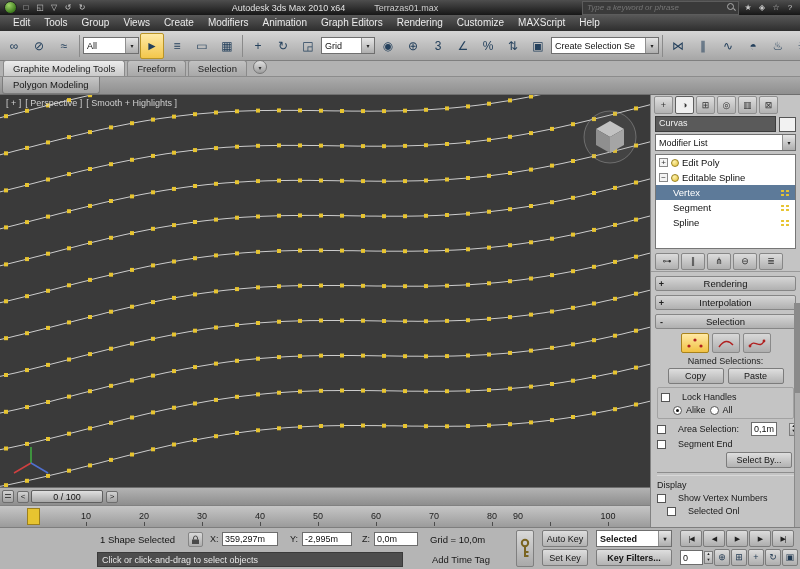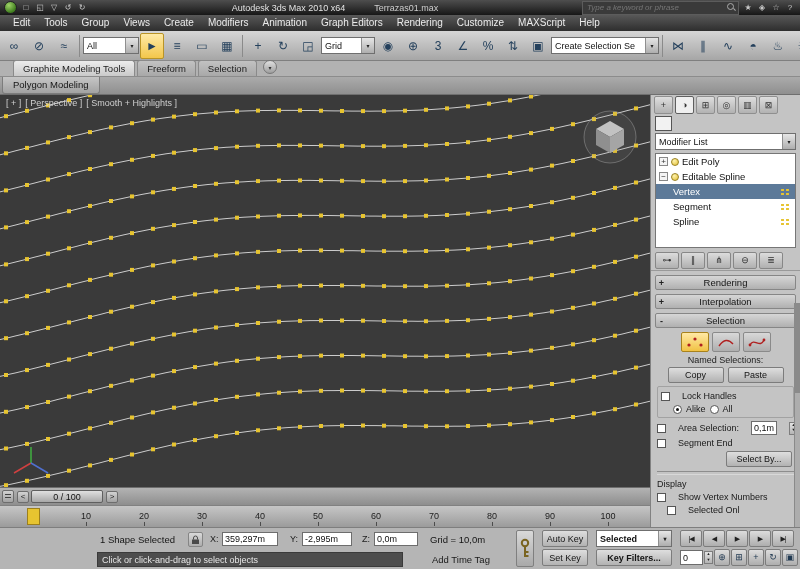--- a/index.html
+++ b/index.html
@@ -32,21 +32,21 @@
   .tbtn{width:22px;height:24px;border:1px solid transparent;border-radius:2px;display:flex;align-items:center;justify-content:center;flex:none;}
   .tbtn .glyph{font-size:12px;color:#24405c;}
   .tbtn.active{background:linear-gradient(#ffeaa6,#f3c64b);border-color:#b99427;}
   .tsep{width:1px;height:22px;background:#8a8a8a;margin:0 2px;flex:none;}
   .combo{background:#fff;border:1px solid #6f6f6f;height:17px;display:flex;align-items:center;font-size:9px;box-sizing:border-box;flex:none;}
   .combo .val{flex:1;padding:0 3px;white-space:nowrap;overflow:hidden;color:#111;}
   .combo .arr{width:12px;align-self:stretch;background:linear-gradient(#e6e6e6,#aeaeae);border-left:1px solid #8f8f8f;display:flex;align-items:center;justify-content:center;font-size:6px;color:#222;}
   .w56{width:56px;}.w54{width:54px;}.w108{width:108px;}
 
   
-  .ribbontabs{position:absolute;left:0;top:61px;width:800px;height:16px;background:#b2b2b2;border-bottom:1px solid #8c8c8c;display:flex;align-items:flex-end;padding-left:13px;box-sizing:border-box;}
+  .ribbontabs{position:absolute;left:0;top:61px;width:800px;height:16px;background:#b2b2b2;border-bottom:1px solid #8c8c8c;display:flex;align-items:flex-end;padding-left:3px;box-sizing:border-box;}
   #ribbon-tabs{display:flex;gap:2px;align-items:flex-end;}
   .rtab{height:15px;line-height:15px;padding:0 9px;font-size:9.5px;background:linear-gradient(#c2c2c2,#a8a8a8);border:1px solid #8a8a8a;border-bottom:none;border-radius:3px 3px 0 0;color:#1c1c1c;white-space:nowrap;}
   .rtab.active{background:linear-gradient(#ececec,#cacaca);}
   .ribbon-toggle{width:12px;height:12px;border-radius:50%;background:linear-gradient(#e0e0e0,#9e9e9e);border:1px solid #777;margin:0 0 2px 6px;display:flex;align-items:center;justify-content:center;font-size:6px;color:#333;}
   .ribbonpanel{position:absolute;left:0;top:77px;width:800px;height:18px;background:linear-gradient(#ababab,#8f8f8f);border-bottom:1px solid #6f6f6f;display:flex;box-sizing:border-box;}
   .paneltab{margin-left:2px;height:17px;line-height:16px;padding:0 10px;font-size:9.5px;color:#161616;background:linear-gradient(#c6c6c6,#a2a2a2);border:1px solid #7c7c7c;border-top:none;border-radius:0 0 3px 3px;box-sizing:border-box;}
 
   
   .viewport{position:absolute;left:0;top:95px;width:650px;height:392px;background:#3a3a3a;overflow:hidden;}
   #vp-svg{position:absolute;left:0;top:0;}
@@ -701,20 +701,21 @@
           <span class="glyph">◎</span>
         </div>
         <div class="cptab">
           <span class="glyph">▥</span>
         </div>
         <div class="cptab">
           <span class="glyph">⊠</span>
         </div>
       </div>
     <div class="cp-row">
+      <div class="namefield">Curvas</div>
       <div class="swatch"></div>
     </div>
     <div class="cp-row">
       <div class="combo grow">
         <span class="val">Modifier List</span>
         <span class="arr">▾</span>
       </div>
     </div>
     <div id="stack-list" class="stacklist">
         <div class="stack-row" style="padding-left: 3px;">
@@ -859,21 +860,21 @@
         <span class="tick" style="left: 260px;">40</span>
         <span class="tickline" style="left: 260px;"></span>
         <span class="tick" style="left: 318px;">50</span>
         <span class="tickline" style="left: 318px;"></span>
         <span class="tick" style="left: 376px;">60</span>
         <span class="tickline" style="left: 376px;"></span>
         <span class="tick" style="left: 434px;">70</span>
         <span class="tickline" style="left: 434px;"></span>
         <span class="tick" style="left: 492px;">80</span>
         <span class="tickline" style="left: 492px;"></span>
-        <span class="tick" style="left: 550px;">90</span>
+        <span class="tick" style="left: 518px;">90</span>
         <span class="tickline" style="left: 550px;"></span>
         <span class="tick" style="left: 608px;">100</span>
         <span class="tickline" style="left: 608px;"></span>
       </div>
   </div>
 
   <div class="statusbar">
     <span class="selinfo">1 Shape Selected</span>
     <div class="lockbtn">
       <svg width="9" height="10">

